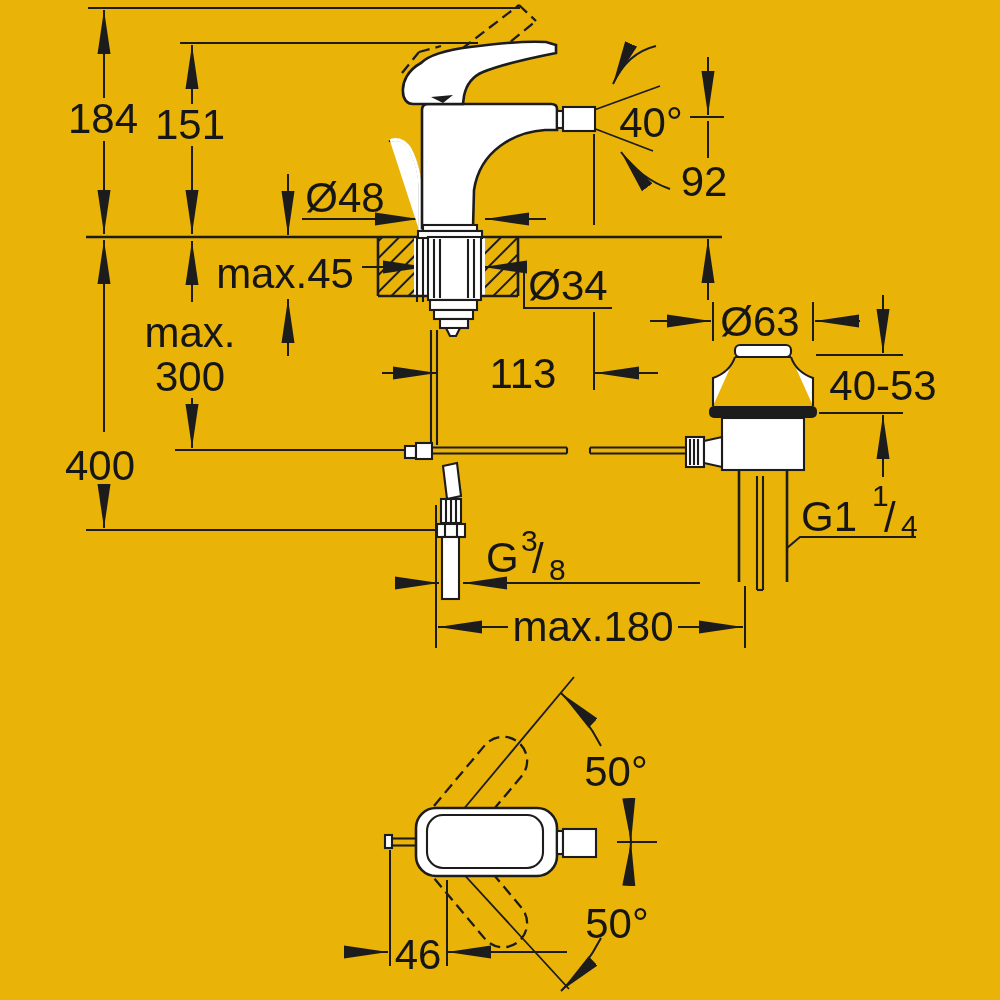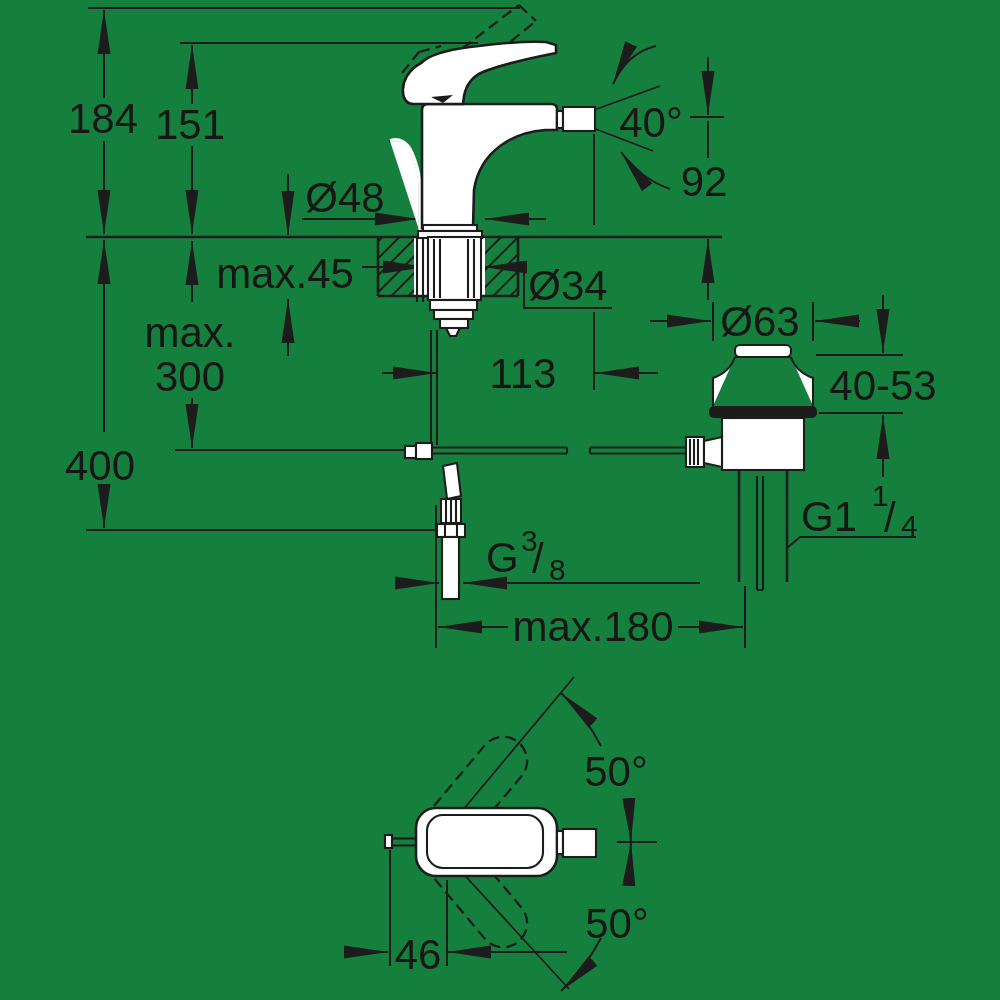--- a/index.html
+++ b/index.html
@@ -1,16 +1,16 @@
 <!DOCTYPE html>
 <html><head>
 <meta charset="utf-8">
 <style>
   html,body{margin:0;padding:0;background:#fff;}
-  #stage{position:relative;width:1000px;height:1000px;background:#15803d;overflow:hidden;}
+  #stage{position:relative;width:1000px;height:1000px;background:#eab308;overflow:hidden;}
   svg{position:absolute;left:0;top:0;}
   svg text{font-family:"Liberation Sans","DejaVu Sans",sans-serif;fill:#161616;}
   .dim{stroke:#1c1c1c;stroke-width:2;fill:none;}
   .dimthin{stroke:#1c1c1c;stroke-width:1.8;fill:none;}
   .obj{stroke:#1c1c1c;stroke-width:2.6;fill:#ffffff;}
   .objthin{stroke:#1c1c1c;stroke-width:2.1;fill:#ffffff;}
   .ln{stroke:#1c1c1c;stroke-width:2.1;fill:none;}
   .lnthick{stroke:#1c1c1c;stroke-width:2.6;fill:none;}
   .dash{stroke:#1c1c1c;stroke-width:2.3;fill:none;stroke-dasharray:11 6;}
   .t42{font-size:42px;}

